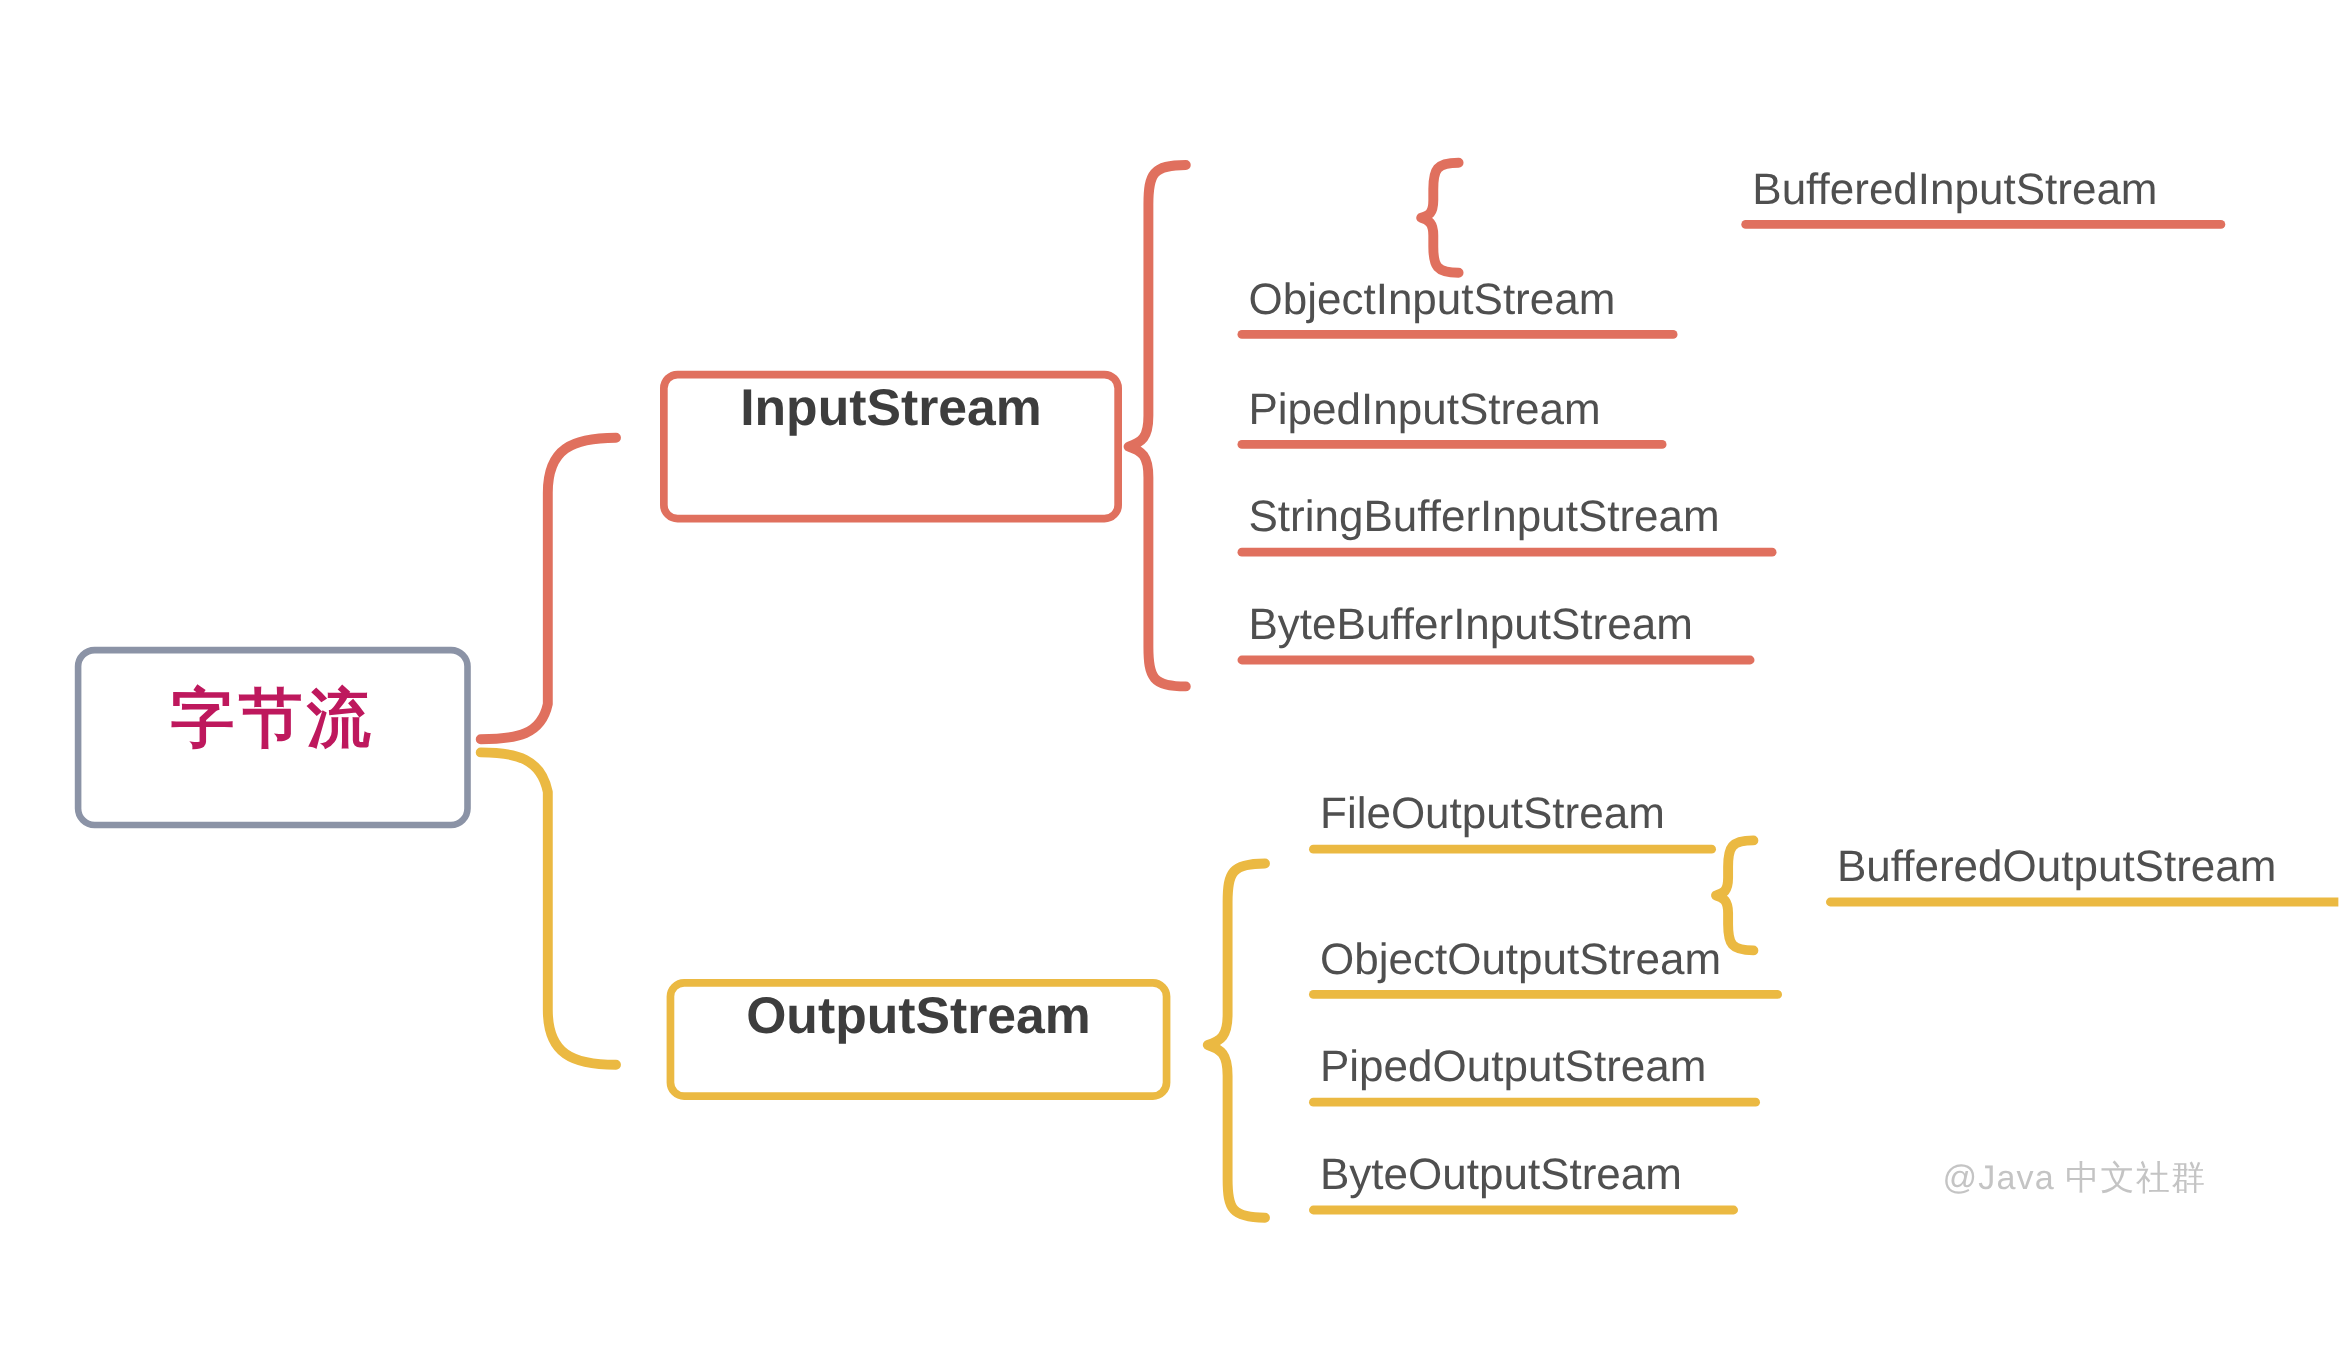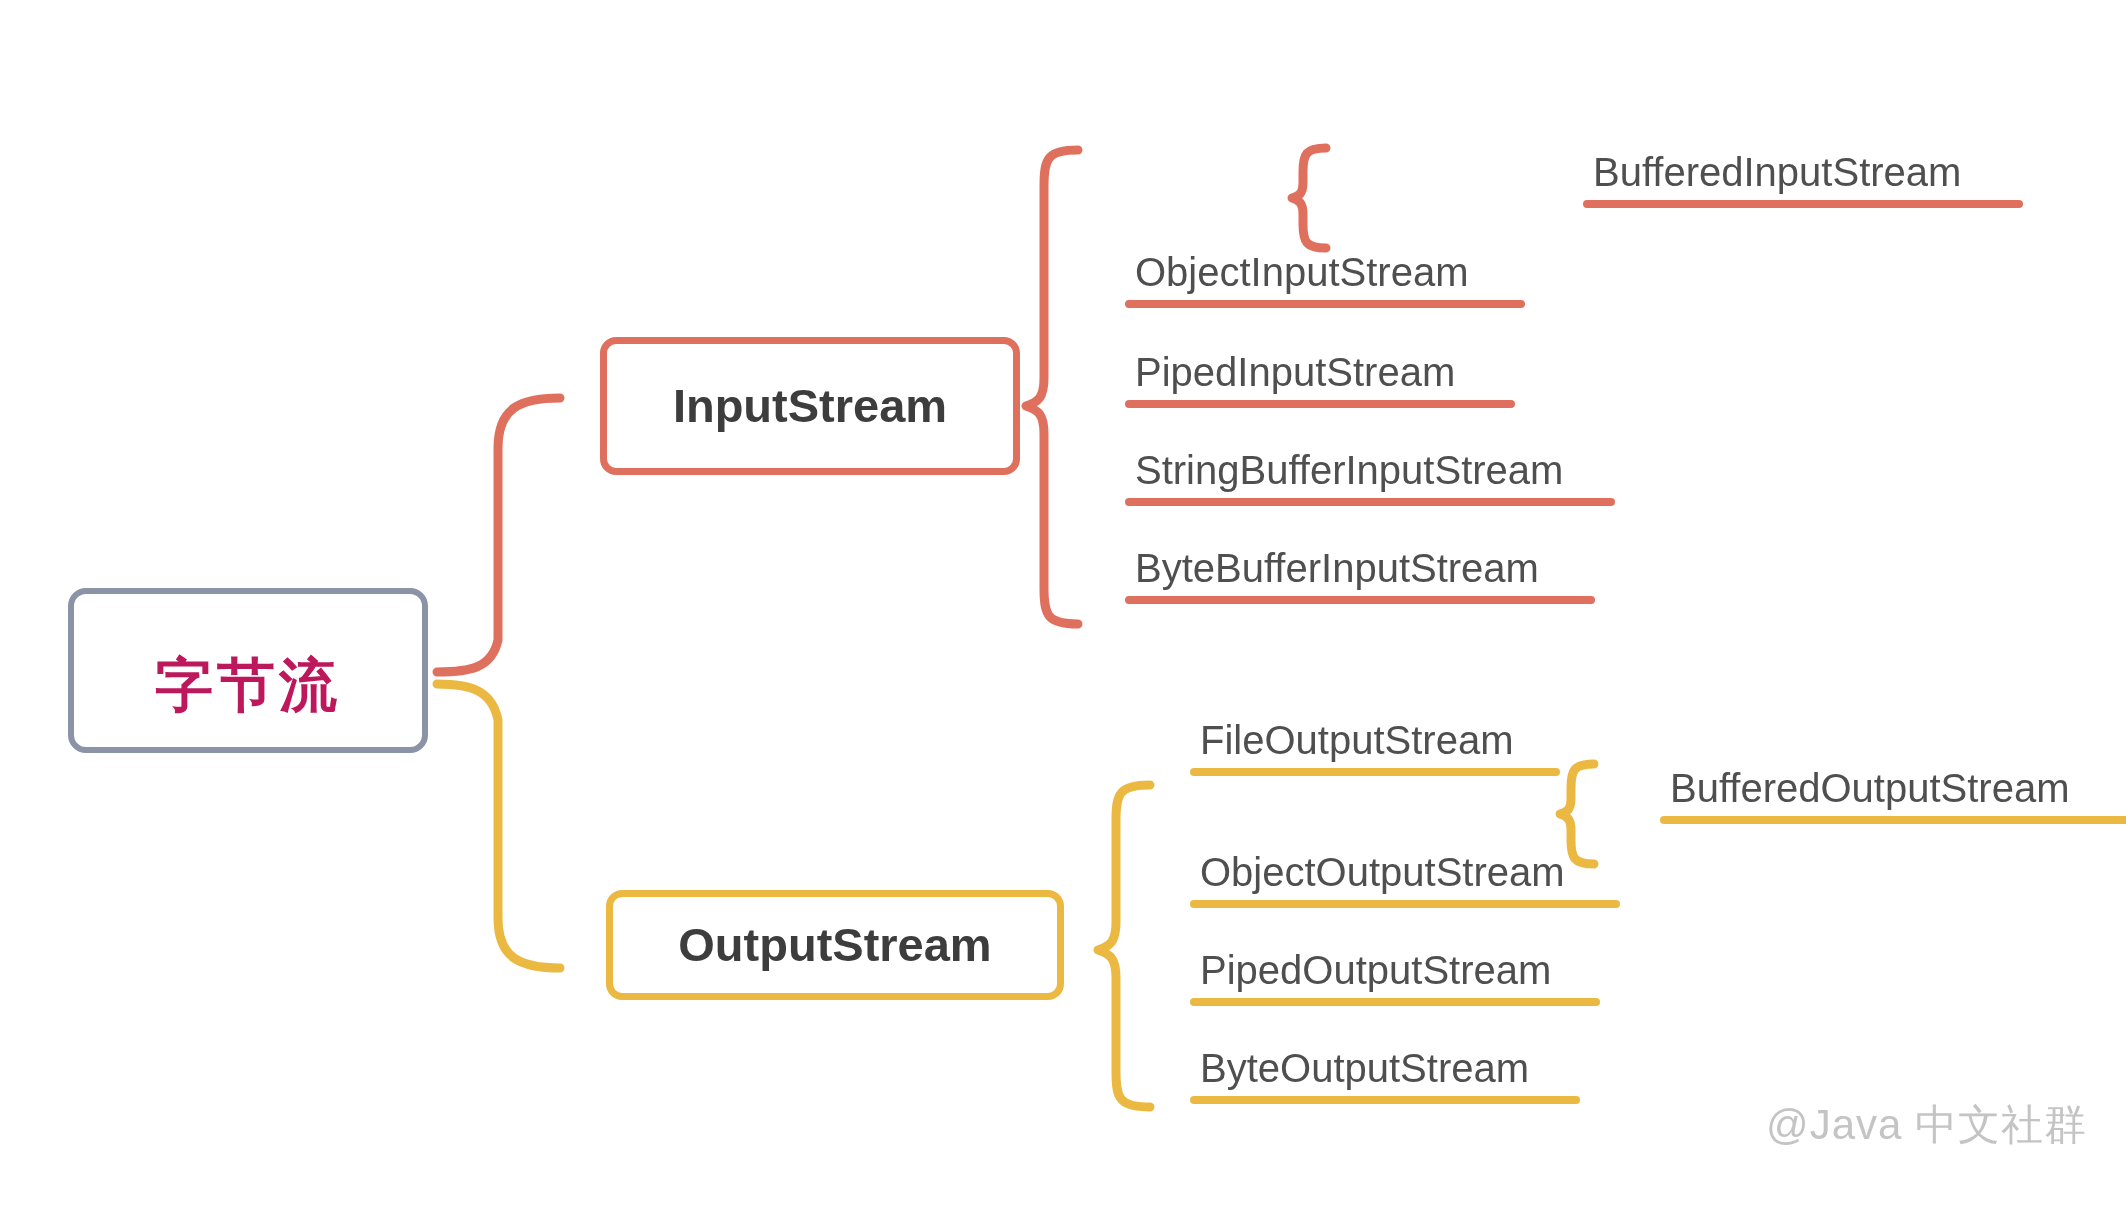--- a/index.html
+++ b/index.html
@@ -21,21 +21,21 @@
     width: 2126px;
     height: 1226px;
     pointer-events: none;
   }
 
   
   .node {
     position: absolute;
     box-sizing: border-box;
     display: flex;
-    align-items: center;
+    align-items: flex-start;
     justify-content: center;
     background: #ffffff;
     border-radius: 16px;
     text-align: center;
     line-height: 1.1;
   }
   .node-root {
     left: 68px;  top: 588px;
     width: 360px; height: 165px;
     border: 6px solid #8b93a6;
@@ -84,22 +84,22 @@
     border-radius: 4px;
     width: 100%;
   }
   .leaf-in .leaf-rule { background: #e0705e; }
   .leaf-out .leaf-rule { background: #ebb942; }
 
   
   .watermark {
     position: absolute;
     left: 1766px;
-    top: 1097px;
-    font-size: 42px;
+    top: 1050px;
+    font-size: 31px;
     color: #c4c4c4;
     letter-spacing: 1px;
     white-space: nowrap;
   }
 </style>
 </head>
 <body>
 
 <div id="canvas">
 

